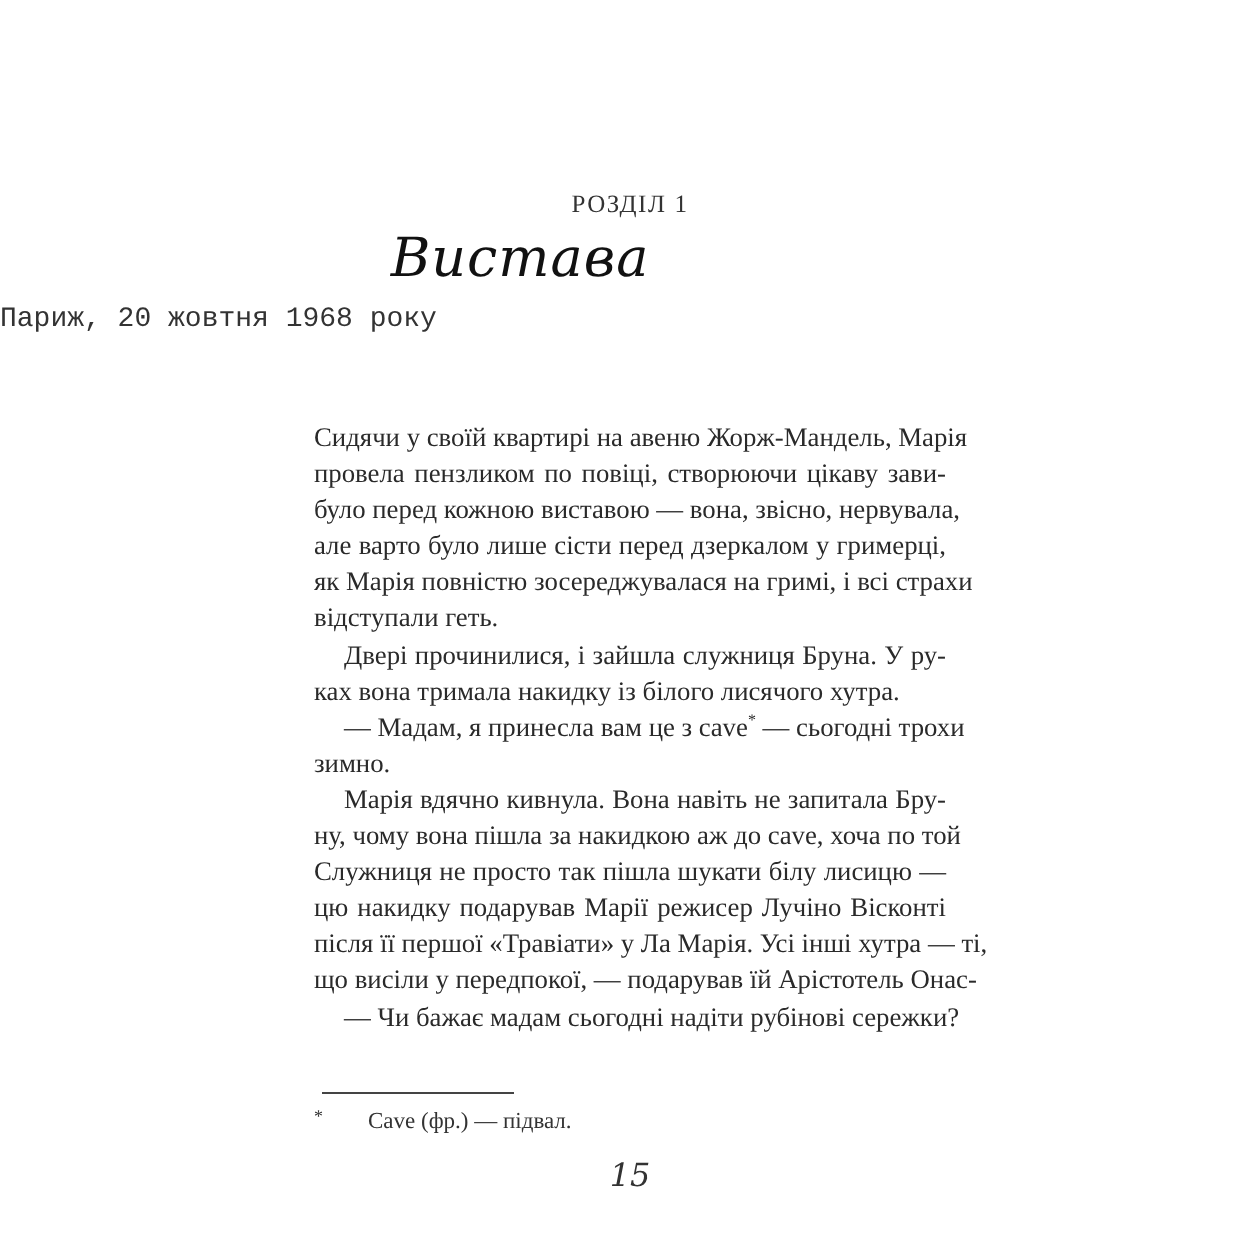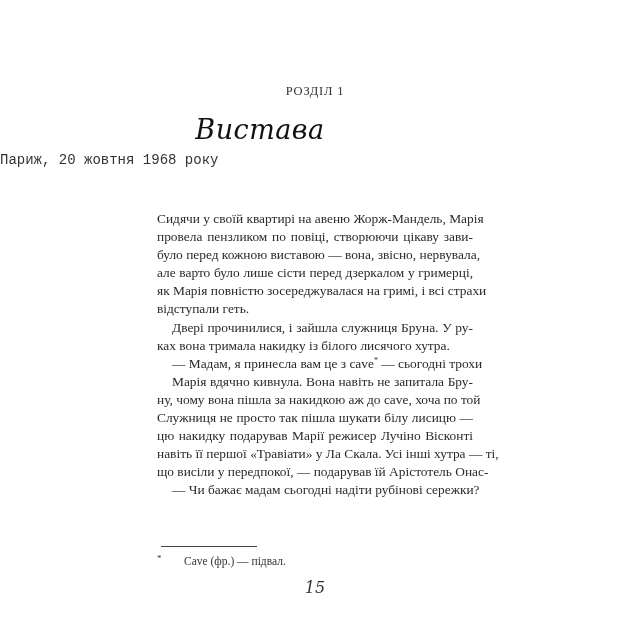--- a/index.html
+++ b/index.html
@@ -1,19 +1,19 @@
 <!DOCTYPE html>
 <html><head>
 <meta charset="utf-8">
 <style>
   html, body { margin:0; padding:0; background:#ffffff; }
   body { width:630px; height:630px; position:relative; overflow:hidden; }
   .page { position:absolute; left:0; top:0; width:630px; height:630px; background:#fff; }
   .chapter-label {
-    position:absolute; left:0; width:630px; top:84px; text-align:center;
+    position:absolute; left:0; width:630px; top:95px; text-align:center;
     font-family:"Liberation Serif", serif; font-size:12.5px; letter-spacing:0.8px; color:#333;
   }
   .chapter-title {
     position:absolute; left:0; width:520px; top:114px; text-align:center;
     font-family:"DejaVu Serif", serif; font-style:italic; font-size:27px; color:#111;
     letter-spacing:0.5px;
   }
   .chapter-subtitle {
     position:absolute; left:0; width:630px; top:152px; text-align:left;
     font-family:Liberation Mono, monospace; font-size:14px; color:#333;
@@ -49,25 +49,26 @@
   <div class="body-text" id="body-text">
       <span class="line"><span>Сидячи у своїй квартирі на авеню Жорж-Мандель, Марія</span></span>
       <span class="line"><span>провела пензликом по повіці, створюючи цікаву зави-</span></span>
       <span class="line"><span>було перед кожною виставою — вона, звісно, нервувала,</span></span>
       <span class="line"><span>але варто було лише сісти перед дзеркалом у гримерці,</span></span>
       <span class="line"><span>як Марія повністю зосереджувалася на гримі, і всі страхи</span></span>
       <span class="line last"><span>відступали геть.</span></span>
       <span class="line indent"><span>Двері прочинилися, і зайшла служниця Бруна. У ру-</span></span>
       <span class="line last"><span>ках вона тримала накидку із білого лисячого хутра.</span></span>
       <span class="line indent"><span>— Мадам, я принесла вам це з cave</span><sup>*</sup><span> — сьогодні трохи</span></span>
+      <span class="line last"><span>зимно.</span></span>
       <span class="line indent"><span>Марія вдячно кивнула. Вона навіть не запитала Бру-</span></span>
       <span class="line"><span>ну, чому вона пішла за накидкою аж до cave, хоча по той</span></span>
       <span class="line"><span>Служниця не просто так пішла шукати білу лисицю —</span></span>
       <span class="line"><span>цю накидку подарував Марії режисер Лучіно Вісконті</span></span>
-      <span class="line"><span>навіть її першої «Травіати» у Ла Скала. Усі інші хутра — ті,</span></span>
+      <span class="line"><span>після її першої «Травіати» у Ла Марія. Усі інші хутра — ті,</span></span>
       <span class="line"><span>що висіли у передпокої, — подарував їй Арістотель Онас-</span></span>
       <span class="line indent last"><span>— Чи бажає мадам сьогодні надіти рубінові сережки?</span></span>
     </div>
 
   <div class="fn-rule"></div>
   <div class="footnote">
     <span class="fn-mark">*</span>
     <span class="fn-text">Cave (фр.) — підвал.</span>
   </div>
 

